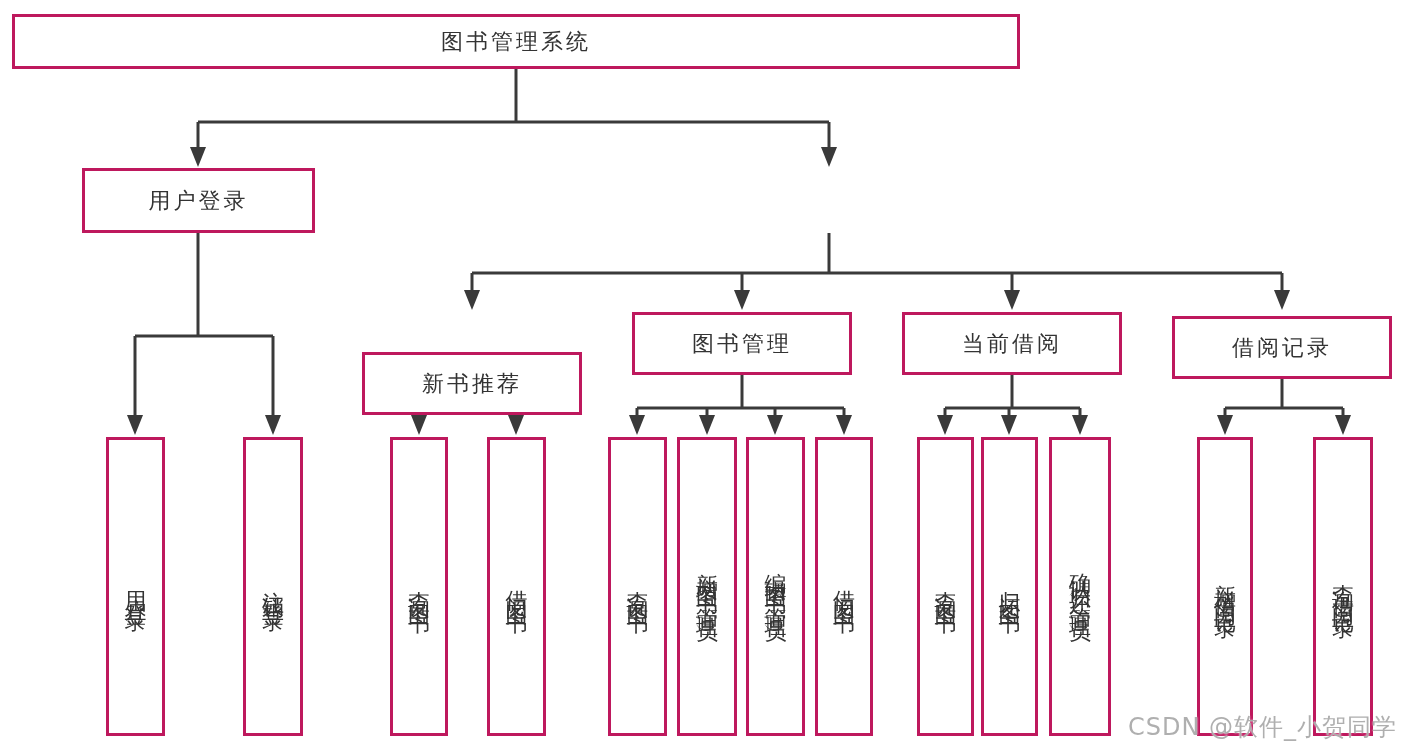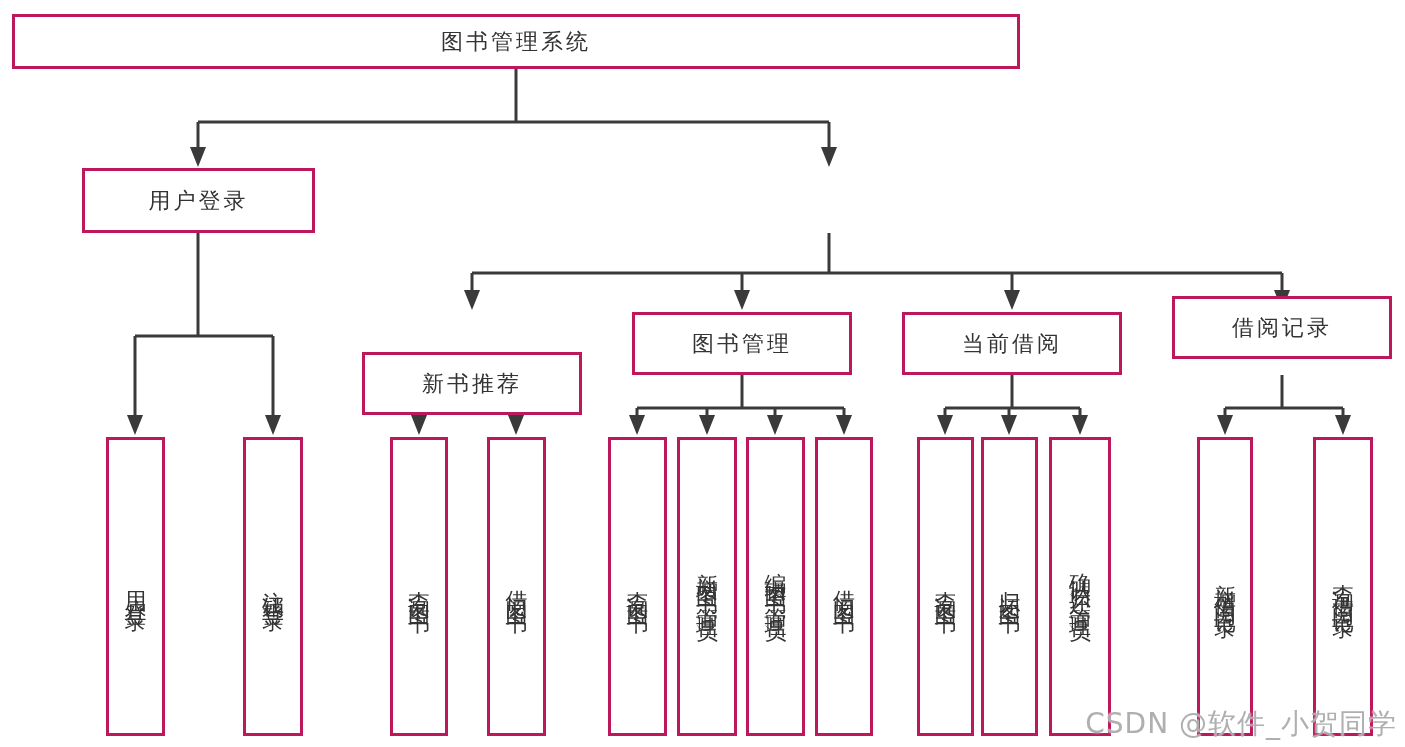--- a/index.html
+++ b/index.html
@@ -49,42 +49,42 @@
   }
   
   .n-root            { left: 12px;   top: 14px;  width: 1008px; height: 55px; }
   
   .n-user-login      { left: 82px;   top: 168px; width: 233px;  height: 65px; }
   .n-book-mgmt       { left: 713px;  top: 168px; width: 233px;  height: 65px; }
   
   .n-new-book        { left: 362px;  top: 312px; width: 220px;  height: 63px; margin-top: 40px; }
   .n-book-borrow     { left: 632px;  top: 312px; width: 220px;  height: 63px; }
   .n-current-borrow  { left: 902px;  top: 312px; width: 220px;  height: 63px; }
-  .n-borrow-records  { left: 1172px; top: 296px; width: 220px;  height: 63px; }
+  .n-borrow-records  { left: 1172px; top: 316px; width: 220px;  height: 63px; }
   
   .vbox              { top: 437px; height: 299px; }
   .l-user-login      { left: 106px;  width: 59px; }
   .l-logout          { left: 243px;  width: 60px; }
   .l-query-1         { left: 390px;  width: 58px; }
   .l-borrow-1        { left: 487px;  width: 59px; }
   .l-query-2         { left: 608px;  width: 59px; }
   .l-add-book        { left: 677px;  width: 60px; }
   .l-edit-book       { left: 746px;  width: 59px; }
   .l-borrow-2        { left: 815px;  width: 58px; }
   .l-query-3         { left: 917px;  width: 57px; }
   .l-return          { left: 981px;  width: 57px; }
   .l-confirm-return  { left: 1049px; width: 62px; }
   .l-add-record      { left: 1197px; width: 56px; }
   .l-query-record    { left: 1313px; width: 60px; }
 
   .watermark {
     position: absolute;
     right: 8px;
     bottom: 4px;
-    font-size: 28px;
+    font-size: 24px;
     color: rgba(168, 168, 168, 0.92);
     text-shadow: 0 0 2px #ffffff;
     letter-spacing: 1px;
     z-index: 3;
     white-space: nowrap;
   }
   svg line    { stroke: #3a3a3a; stroke-width: 3; }
   svg polygon { fill: #3a3a3a; }
 </style>
 </head>

